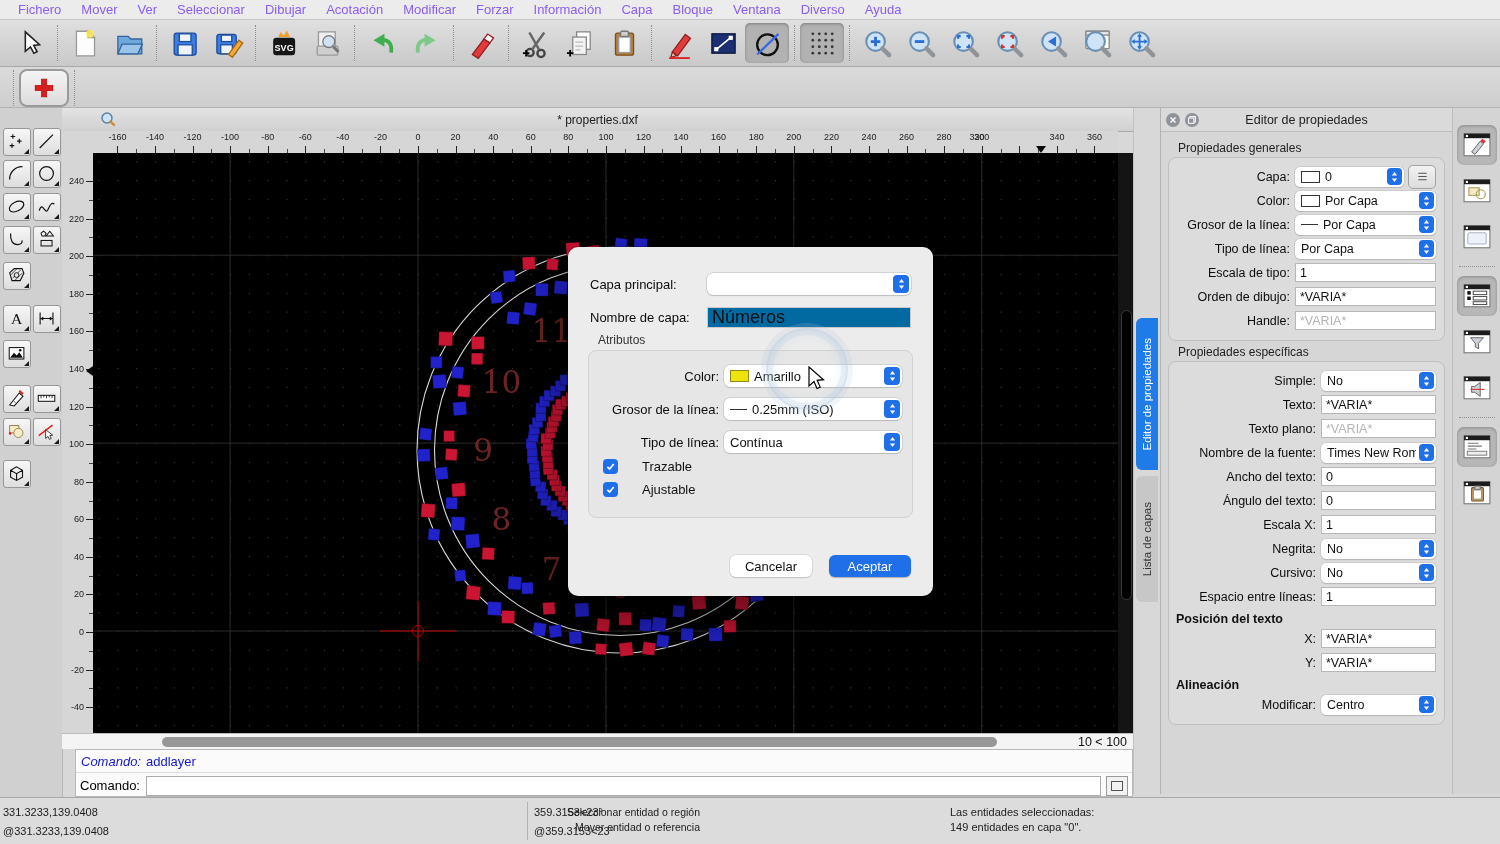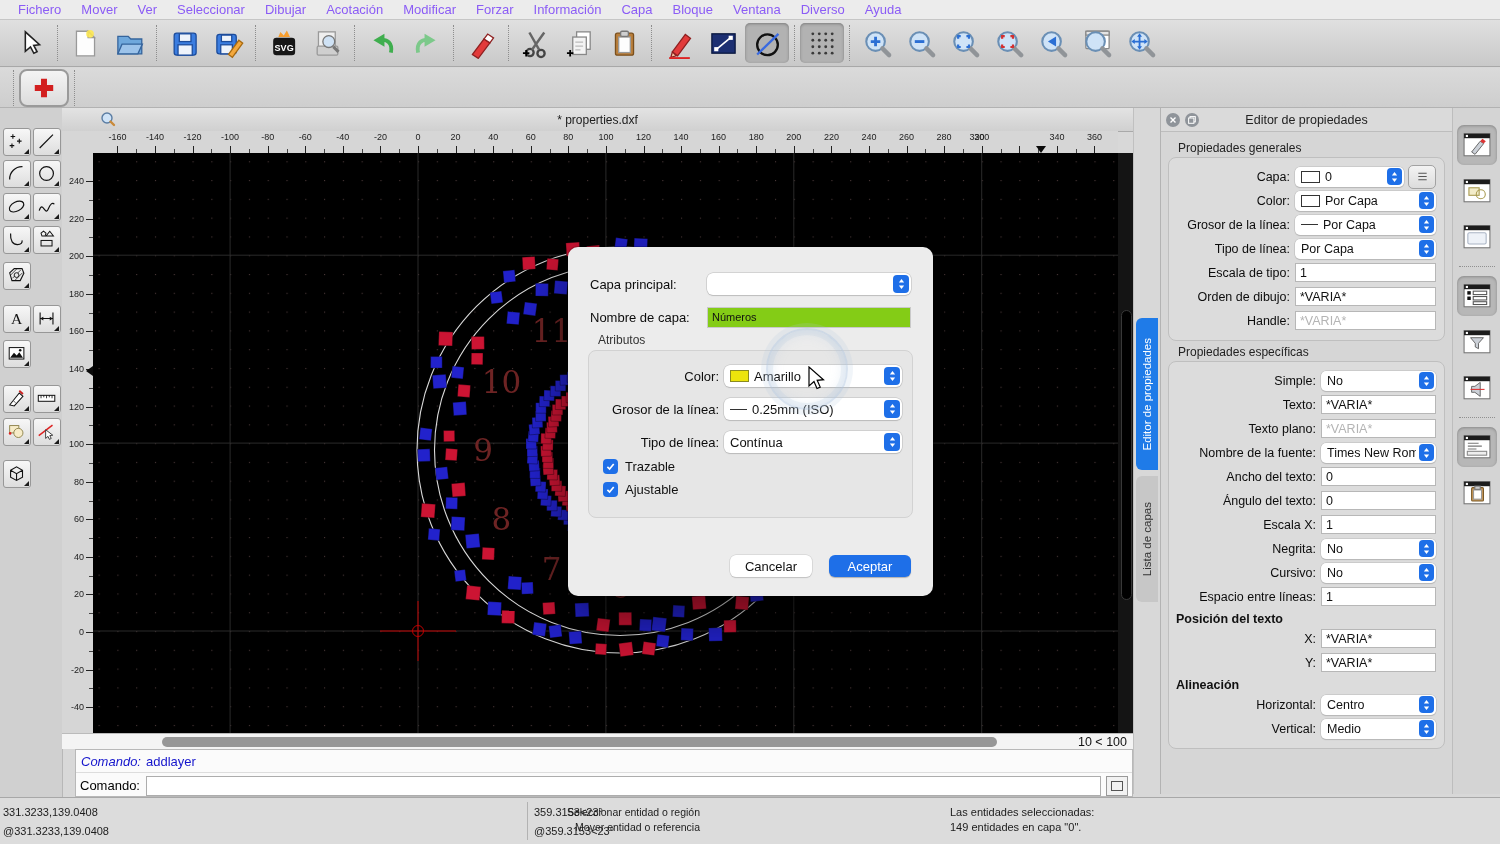--- a/index.html
+++ b/index.html
@@ -104,27 +104,27 @@
           box-shadow:0 20px 55px rgba(0,0,0,.55),0 0 0 1px rgba(0,0,0,.18)}
   #dlg-fields{position:absolute;left:22px;right:22px;top:20px}
   #dlg-fields .prow{height:32px}
   #dlg-fields .plabel{text-align:left;font-size:13px}
   .dgrouplabel{position:absolute;left:30px;top:86px;font-size:12px;color:#333}
   .dgroup{position:absolute;left:20px;right:20px;top:103px;height:168px;background:#e6e6e6;
           border:1px solid #d2d2d2;border-radius:8px;padding:8px 10px 0 4px;box-sizing:border-box}
   .dgroup .prow{height:32px}
   .dgroup .plabel{font-size:13px}
   .dialog .combo{height:22px;font-size:13px;border-radius:6px}
-  .dialog .pinput{height:21px;font-size:11px;border:1px solid #c9c9c9;background:#84cc16}
+  .dialog .pinput{height:21px;font-size:18px;border:1px solid #c9c9c9;background:#0369a1}
   .dialog .stepper{height:18px;flex-basis:16px}
   #dlg-checks{position:absolute;left:14px;top:104px}
   .dchk{display:flex;align-items:center;height:23px}
   .cbox{width:15px;height:15px;background:#1e6fe8;border-radius:4px;display:flex;align-items:center;justify-content:center}
   .cbox svg{width:11px;height:11px}
-  .clbl{font-size:13px;margin-left:7px}
+  .clbl{font-size:13px;margin-left:24px}
   .dlg-buttons{position:absolute;right:22px;bottom:19px;display:flex;gap:17px}
   .btn{min-width:82px;height:22px;border-radius:6px;font-size:13px;display:flex;align-items:center;justify-content:center}
   .btn.cancel{background:#fff;color:#111;box-shadow:0 0 0 .5px #c9c9c9,0 1px 1px rgba(0,0,0,.2)}
   .btn.ok{background:#1e6fe8;color:#fff;box-shadow:0 1px 1px rgba(0,0,0,.25)}
 
   
   .snapring{left:766px;top:328px;width:78px;height:78px;border-radius:50%;z-index:60;pointer-events:none;
             border:2px solid rgba(175,198,224,.5);
             box-shadow:0 0 0 5px rgba(175,198,224,.18), inset 0 0 0 5px rgba(175,198,224,.18), inset 0 0 14px rgba(160,190,220,.35)}
   .cursor{left:806px;top:366px;width:20px;height:26px;z-index:61;pointer-events:none}
@@ -993,35 +993,23 @@
         <div class="prow">
           <span class="plabel" style="flex:0 0 142px">X:</span>
           <span class="pinput">*VARIA*</span>
         </div>
         <div class="prow">
           <span class="plabel" style="flex:0 0 142px">Y:</span>
           <span class="pinput">*VARIA*</span>
         </div>
         <div class="pheader">Alineación</div>
         <div class="prow">
-          <span class="plabel" style="flex:0 0 142px">Horizontal:</span>
+          <span class="plabel" style="flex:0 0 142px">Modificar:</span>
           <span class="combo">
             <span class="cval">Centro</span>
-            <span class="stepper">
-              <svg viewBox="0 0 10 16">
-                <path d="M5 2.3l3 4H2z" fill="#fff"></path>
-                <path d="M5 13.7l3-4H2z" fill="#fff"></path>
-              </svg>
-            </span>
-          </span>
-        </div>
-        <div class="prow">
-          <span class="plabel" style="flex:0 0 142px">Vertical:</span>
-          <span class="combo">
-            <span class="cval">Medio</span>
             <span class="stepper">
               <svg viewBox="0 0 10 16">
                 <path d="M5 2.3l3 4H2z" fill="#fff"></path>
                 <path d="M5 13.7l3-4H2z" fill="#fff"></path>
               </svg>
             </span>
           </span>
         </div>
       </div>
   </div>

